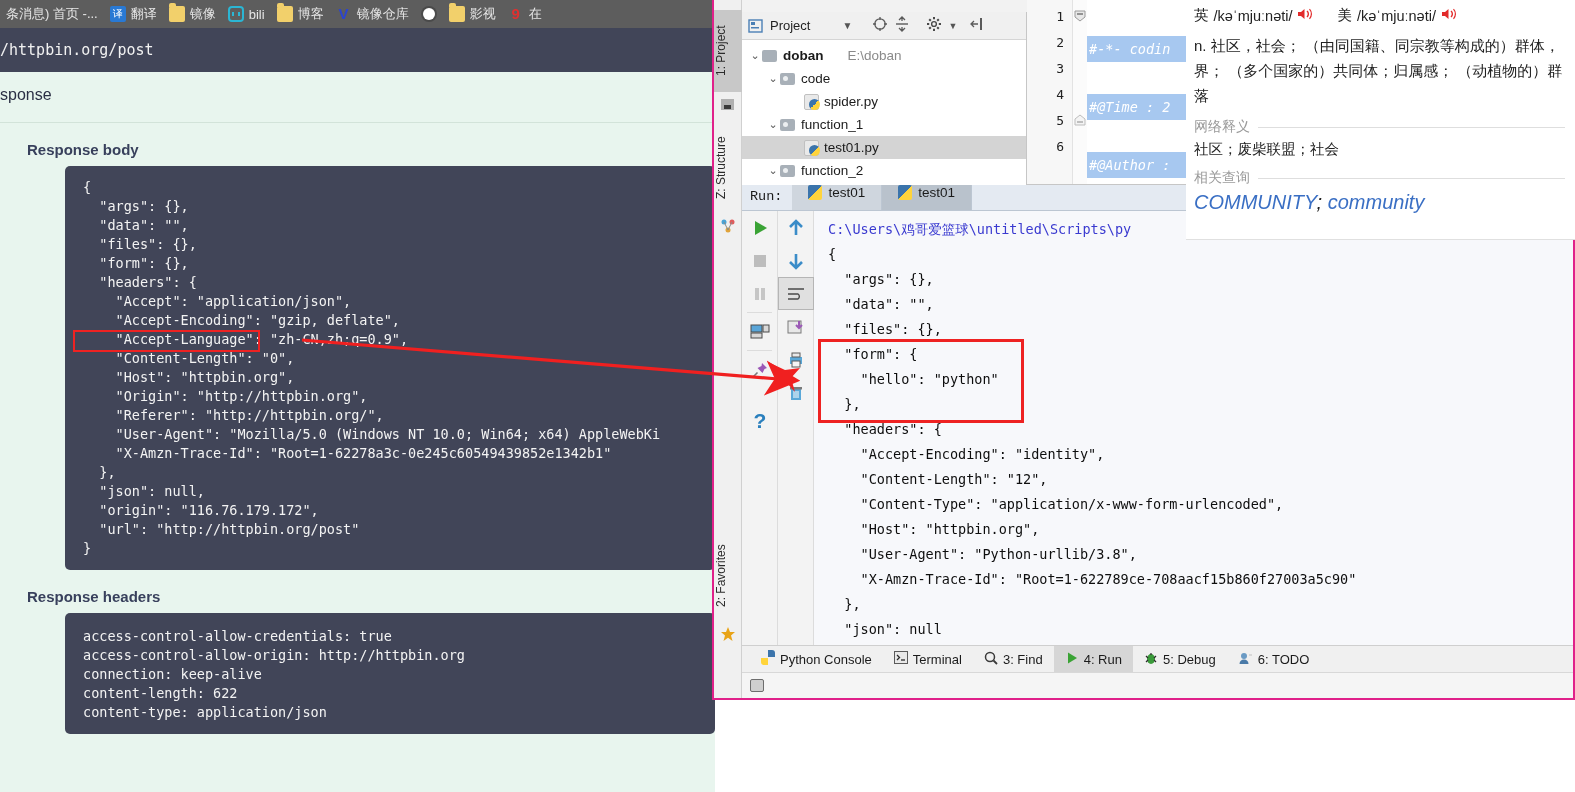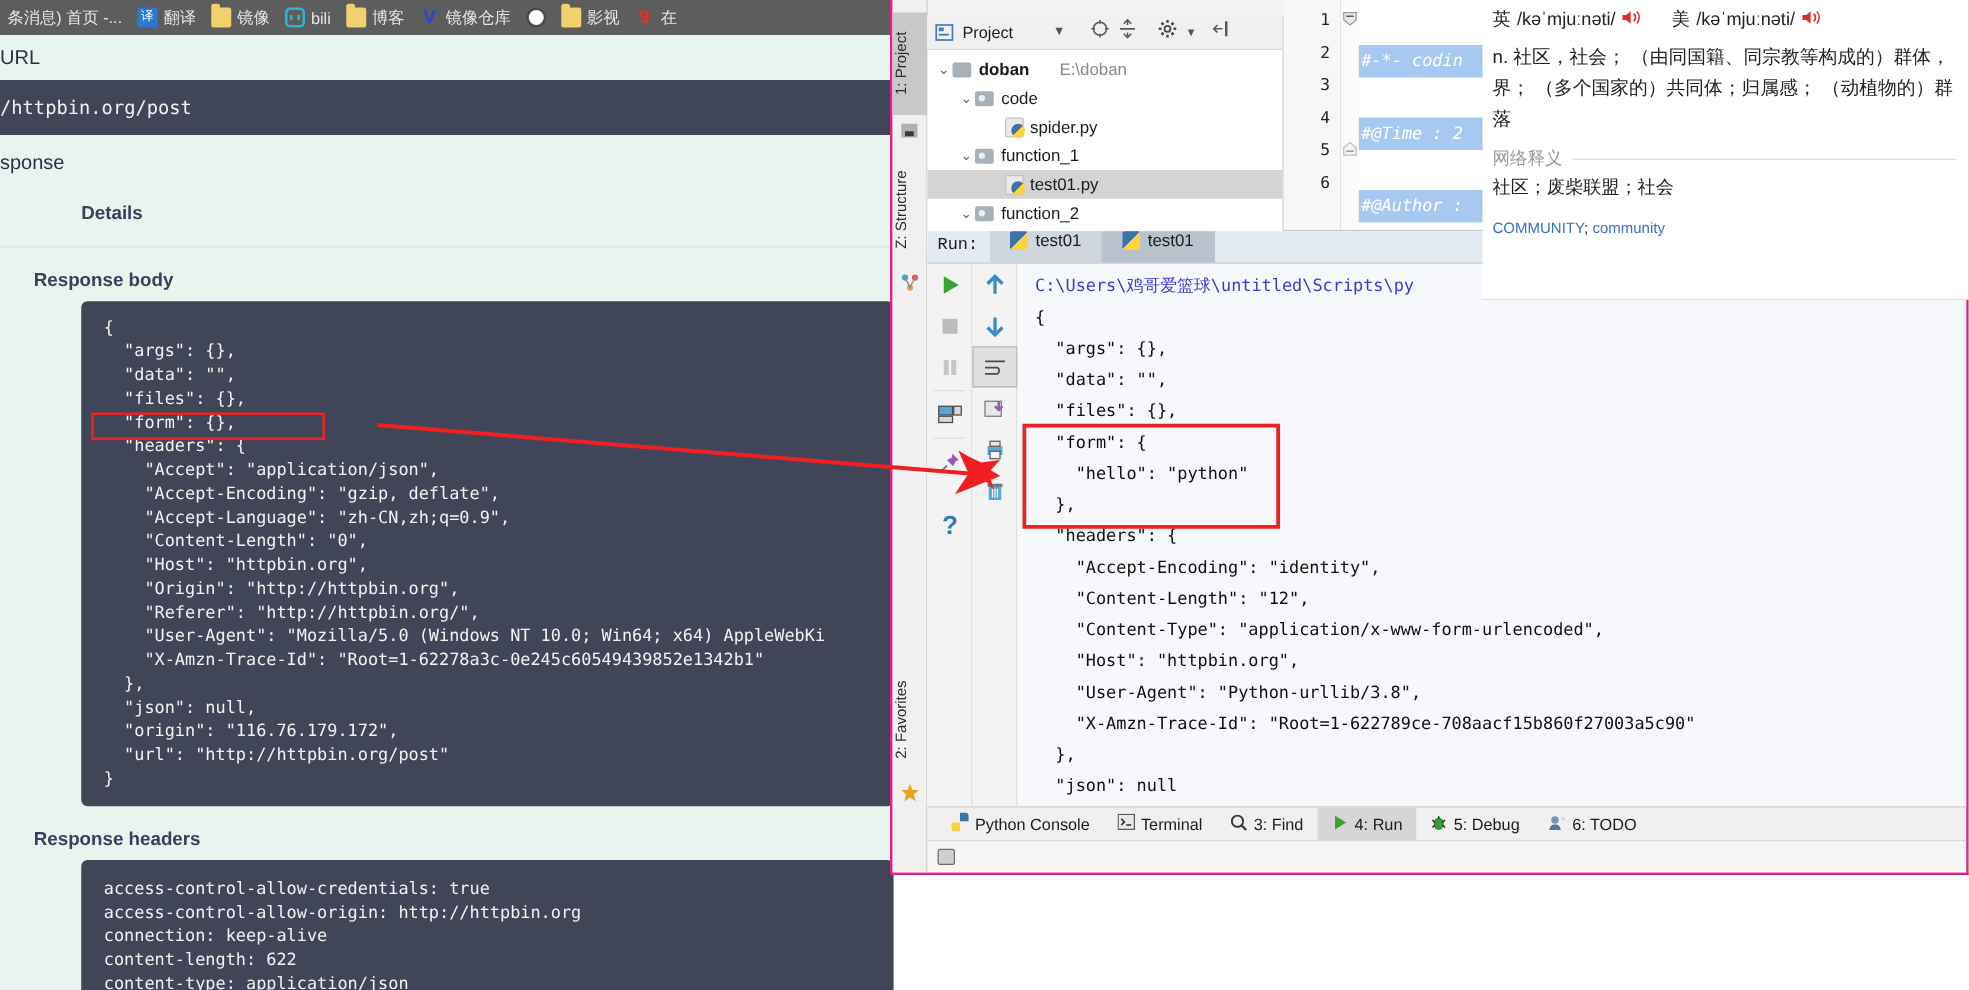--- a/index.html
+++ b/index.html
@@ -192,21 +192,21 @@
     background: #ffffff; z-index: 50; padding: 6px 10px 0 8px;
     border-bottom: 1px solid #e0e0e0; overflow: hidden;
   }
   .dict-phon { display:flex; align-items:center; gap:6px; font-size:14.5px; color:#222; margin-bottom:8px; }
   .dict-phon .grp { display:flex; align-items:center; gap:5px; margin-right:18px; }
   .spk { color:#e22b2b; font-size:14px; }
   .dict-def { font-size:15px; color:#222; line-height:25px; }
   .dict-sec { display:flex; align-items:center; gap:8px; color:#9a9a9a; font-size:14px; margin-top:10px; }
   .dict-sec .line { flex:1; height:1px; background:#dedede; }
   .dict-net { font-size:14.5px; color:#222; margin-top:4px; }
-  .dict-rel { font-size:12px; color:#3a6fc4; margin-top:16px; }
+  .dict-rel { font-size:20px; color:#3a6fc4; margin-top:4px;font-style:italic; }
   .dict-rel .sep { color:#222; }
 </style>
 </head>
 <body>
 
 <div id="root">
 
   <div class="browser">
 
     <div class="bookmarks-bar">
@@ -239,25 +239,23 @@
       <div class="bm">
           <span class="bm-ico ico-folder"></span>
           <span>影视</span>
         </div>
       <div class="bm">
           <span class="bm-ico ico-9">9</span>
           <span>在</span>
         </div>
     </div>
 
-    <div class="url-label">URL</div>
     <div class="url-bar">/httpbin.org/post</div>
     <div class="resp-label">sponse</div>
 
-    <div class="details-h">Details</div>
     <div class="hr"></div>
 
     <div class="sect-h">Response body</div>
     <div class="code-box">{
   "args": {},
   "data": "",
   "files": {},
   "form": {},
   "headers": {
     "Accept": "application/json",
@@ -609,20 +607,24 @@
     </div>
 
     <div class="dict-def">n. 社区，社会； （由同国籍、同宗教等构成的）群体，界； （多个国家的）共同体；归属感； （动植物的）群落</div>
 
     <div class="dict-sec">
       <span>网络释义</span>
       <span class="line"></span>
     </div>
     <div class="dict-net">社区；废柴联盟；社会</div>
 
+    <div class="dict-sec">
+      <span>相关查询</span>
+      <span class="line"></span>
+    </div>
     <div class="dict-rel">
       <span>COMMUNITY</span><span class="sep">;</span> <span>community</span>
     </div>
   </div>
 
   <svg class="arrow-svg">
     <defs>
       <marker id="ah" markerWidth="11" markerHeight="11" refX="4" refY="5.5" orient="auto">
         <polygon points="0,0 11,5.5 0,11 3,5.5" fill="#f02020"></polygon>
       </marker>

